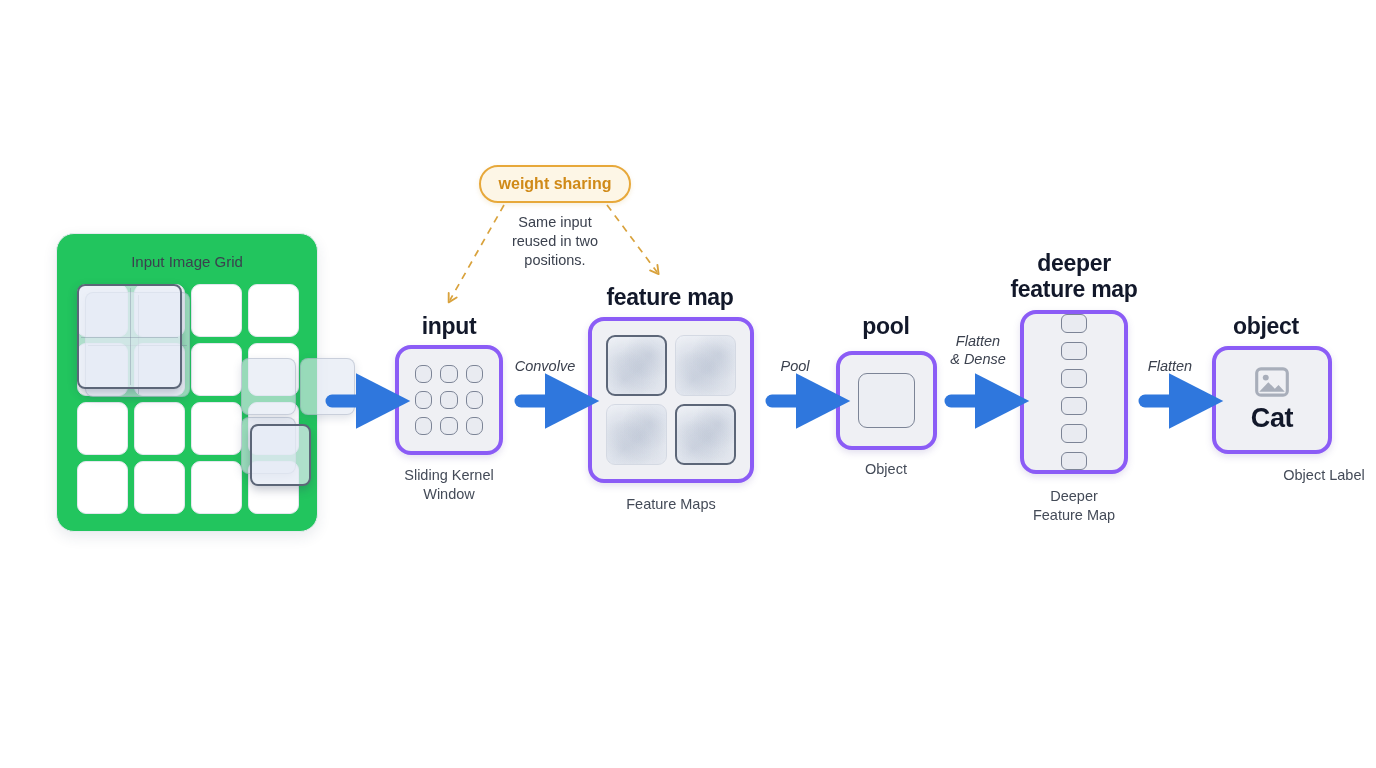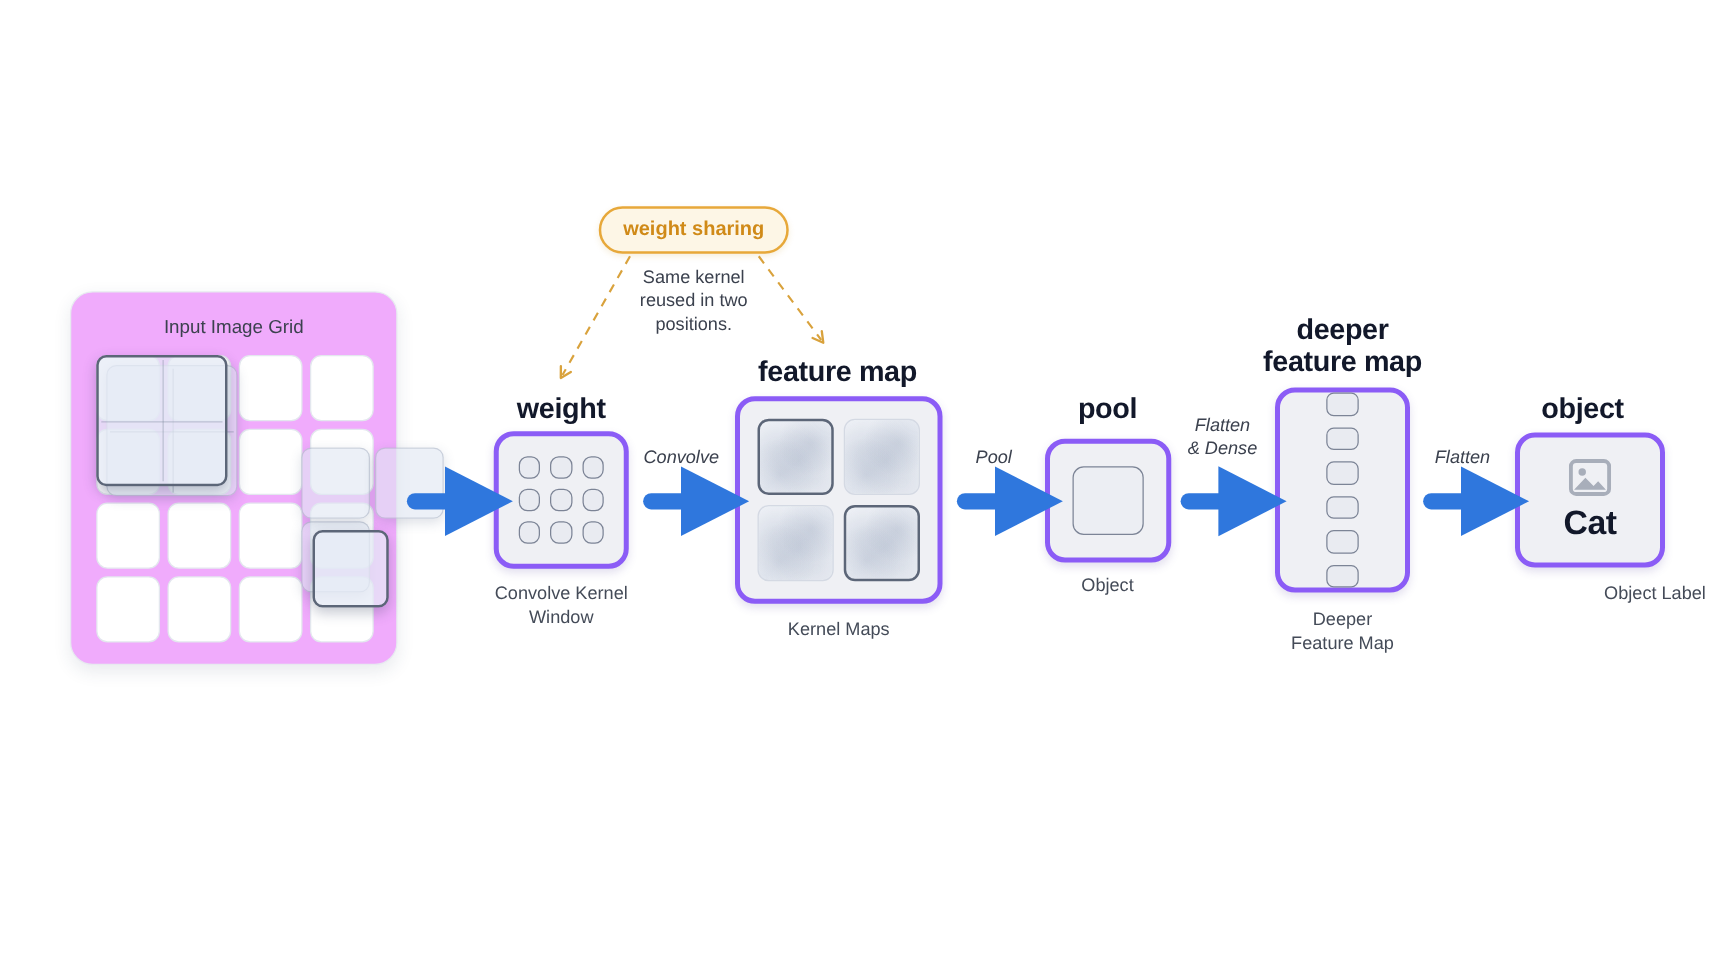--- a/index.html
+++ b/index.html
@@ -50,21 +50,21 @@
     border-radius:16px;
     background:#eff0f4;
     box-shadow:0 3px 7px rgba(90,70,160,.17);
   }
 
   
   .input-card{
     position:absolute;
     left:56px;top:233px;width:262px;height:299px;
     box-sizing:border-box;
-    background:#f0abfc;
+    background:#22c55e;
     border:1px solid #e7eaf0;
     border-radius:18px;
     box-shadow:0 5px 14px rgba(40,55,90,.10);
   }
   .input-card-title{
     position:absolute;left:0;top:19px;width:100%;
     text-align:center;font-size:15px;color:#3b414e;
   }
   .grid4{
     position:absolute;left:20px;top:50px;
@@ -226,49 +226,49 @@
 
     <div class="win win-split" style="left:28px;top:58px;width:105px;height:105px;"></div>
     <div class="win win-split win-strong" style="left:20px;top:50px;width:105px;height:105px;"></div>
 
     <div class="win" style="left:184px;top:183px;width:55px;height:57px;"></div>
     <div class="win" style="left:184px;top:124px;width:55px;height:57px;"></div>
     <div class="win" style="left:243px;top:124px;width:55px;height:57px;"></div>
     <div class="win win-strong" style="left:193px;top:190px;width:61px;height:62px;"></div>
   </div>
 
-  <div class="stage-title" style="left:349px;top:313px;width:200px;">weight</div>
+  <div class="stage-title" style="left:349px;top:313px;width:200px;">input</div>
 
   <div class="pbox" style="left:395px;top:345px;width:108px;height:110px;">
     <div class="kernel-grid">
       <div class="kcell"></div>
       <div class="kcell"></div>
       <div class="kcell"></div>
       <div class="kcell"></div>
       <div class="kcell"></div>
       <div class="kcell"></div>
       <div class="kcell"></div>
       <div class="kcell"></div>
       <div class="kcell"></div>
     </div>
   </div>
-  <div class="caption" style="left:369px;top:466px;width:160px;">Convolve Kernel
+  <div class="caption" style="left:369px;top:466px;width:160px;">Sliding Kernel
 Window</div>
 
   <div class="stage-title" style="left:570px;top:284px;width:200px;">feature map</div>
 
   <div class="pbox" style="left:588px;top:317px;width:166px;height:166px;">
     <div class="fm-grid">
       <div class="fm-tile dark"></div>
       <div class="fm-tile"></div>
       <div class="fm-tile"></div>
       <div class="fm-tile dark"></div>
     </div>
   </div>
-  <div class="caption" style="left:591px;top:495px;width:160px;">Kernel Maps</div>
+  <div class="caption" style="left:591px;top:495px;width:160px;">Feature Maps</div>
 
   <div class="stage-title" style="left:786px;top:313px;width:200px;">pool</div>
 
   <div class="pbox" style="left:836px;top:351px;width:101px;height:99px;">
     <div class="pool-inner"></div>
   </div>
   <div class="caption" style="left:806px;top:460px;width:160px;">Object</div>
 
   <div class="stage-title" style="left:974px;top:250px;width:200px;">deeper
 feature map</div>
@@ -298,21 +298,21 @@
         </svg>
       </span>
       <span class="obj-label">Cat</span>
     </div>
   </div>
   <div class="caption" style="left:1244px;top:466px;width:160px;">Object Label</div>
 
   <div class="badge" style="left:479px;top:165px;width:152px;height:38px;">
     <span>weight sharing</span>
   </div>
-  <div class="badge-note" style="left:475px;top:213px;width:160px;">Same kernel
+  <div class="badge-note" style="left:475px;top:213px;width:160px;">Same input
 reused in two
 positions.</div>
 
   <div class="edge-label" style="left:470px;top:357px;width:150px;">Convolve</div>
   <div class="edge-label" style="left:720px;top:357px;width:150px;">Pool</div>
   <div class="edge-label" style="left:903px;top:332px;width:150px;">Flatten
 &amp; Dense</div>
   <div class="edge-label" style="left:1095px;top:357px;width:150px;">Flatten</div>
 
   <svg class="overlay" xmlns="http://www.w3.org/2000/svg">

